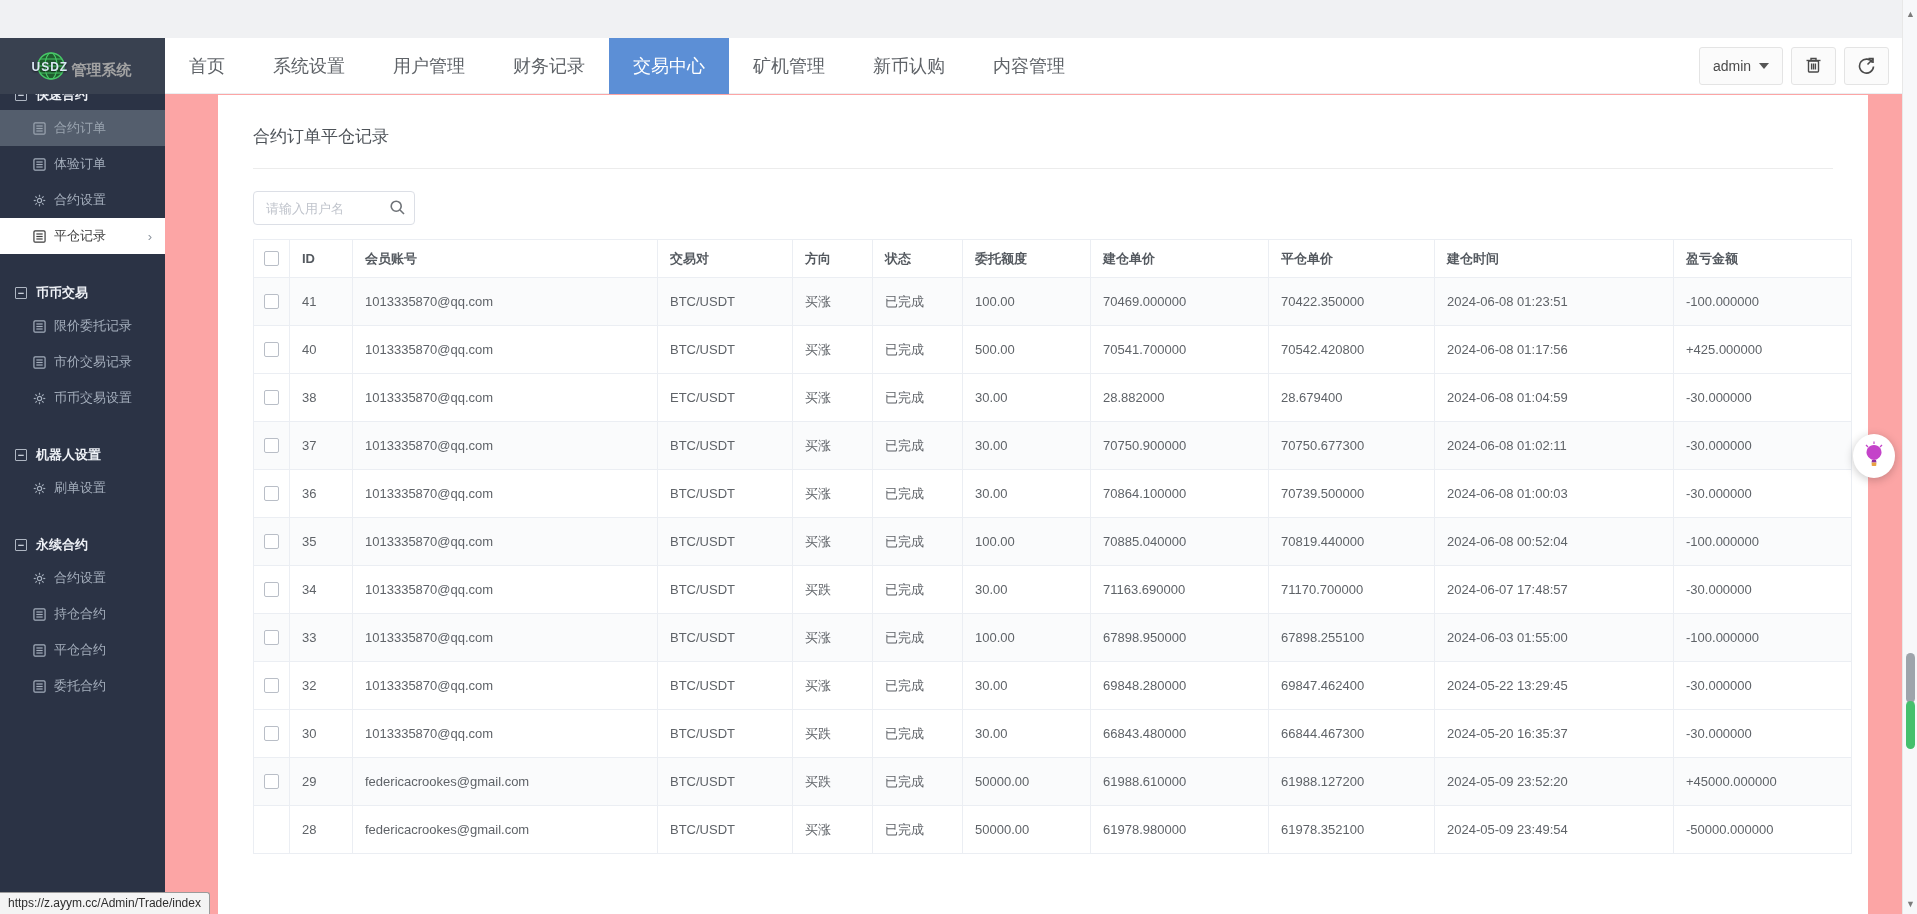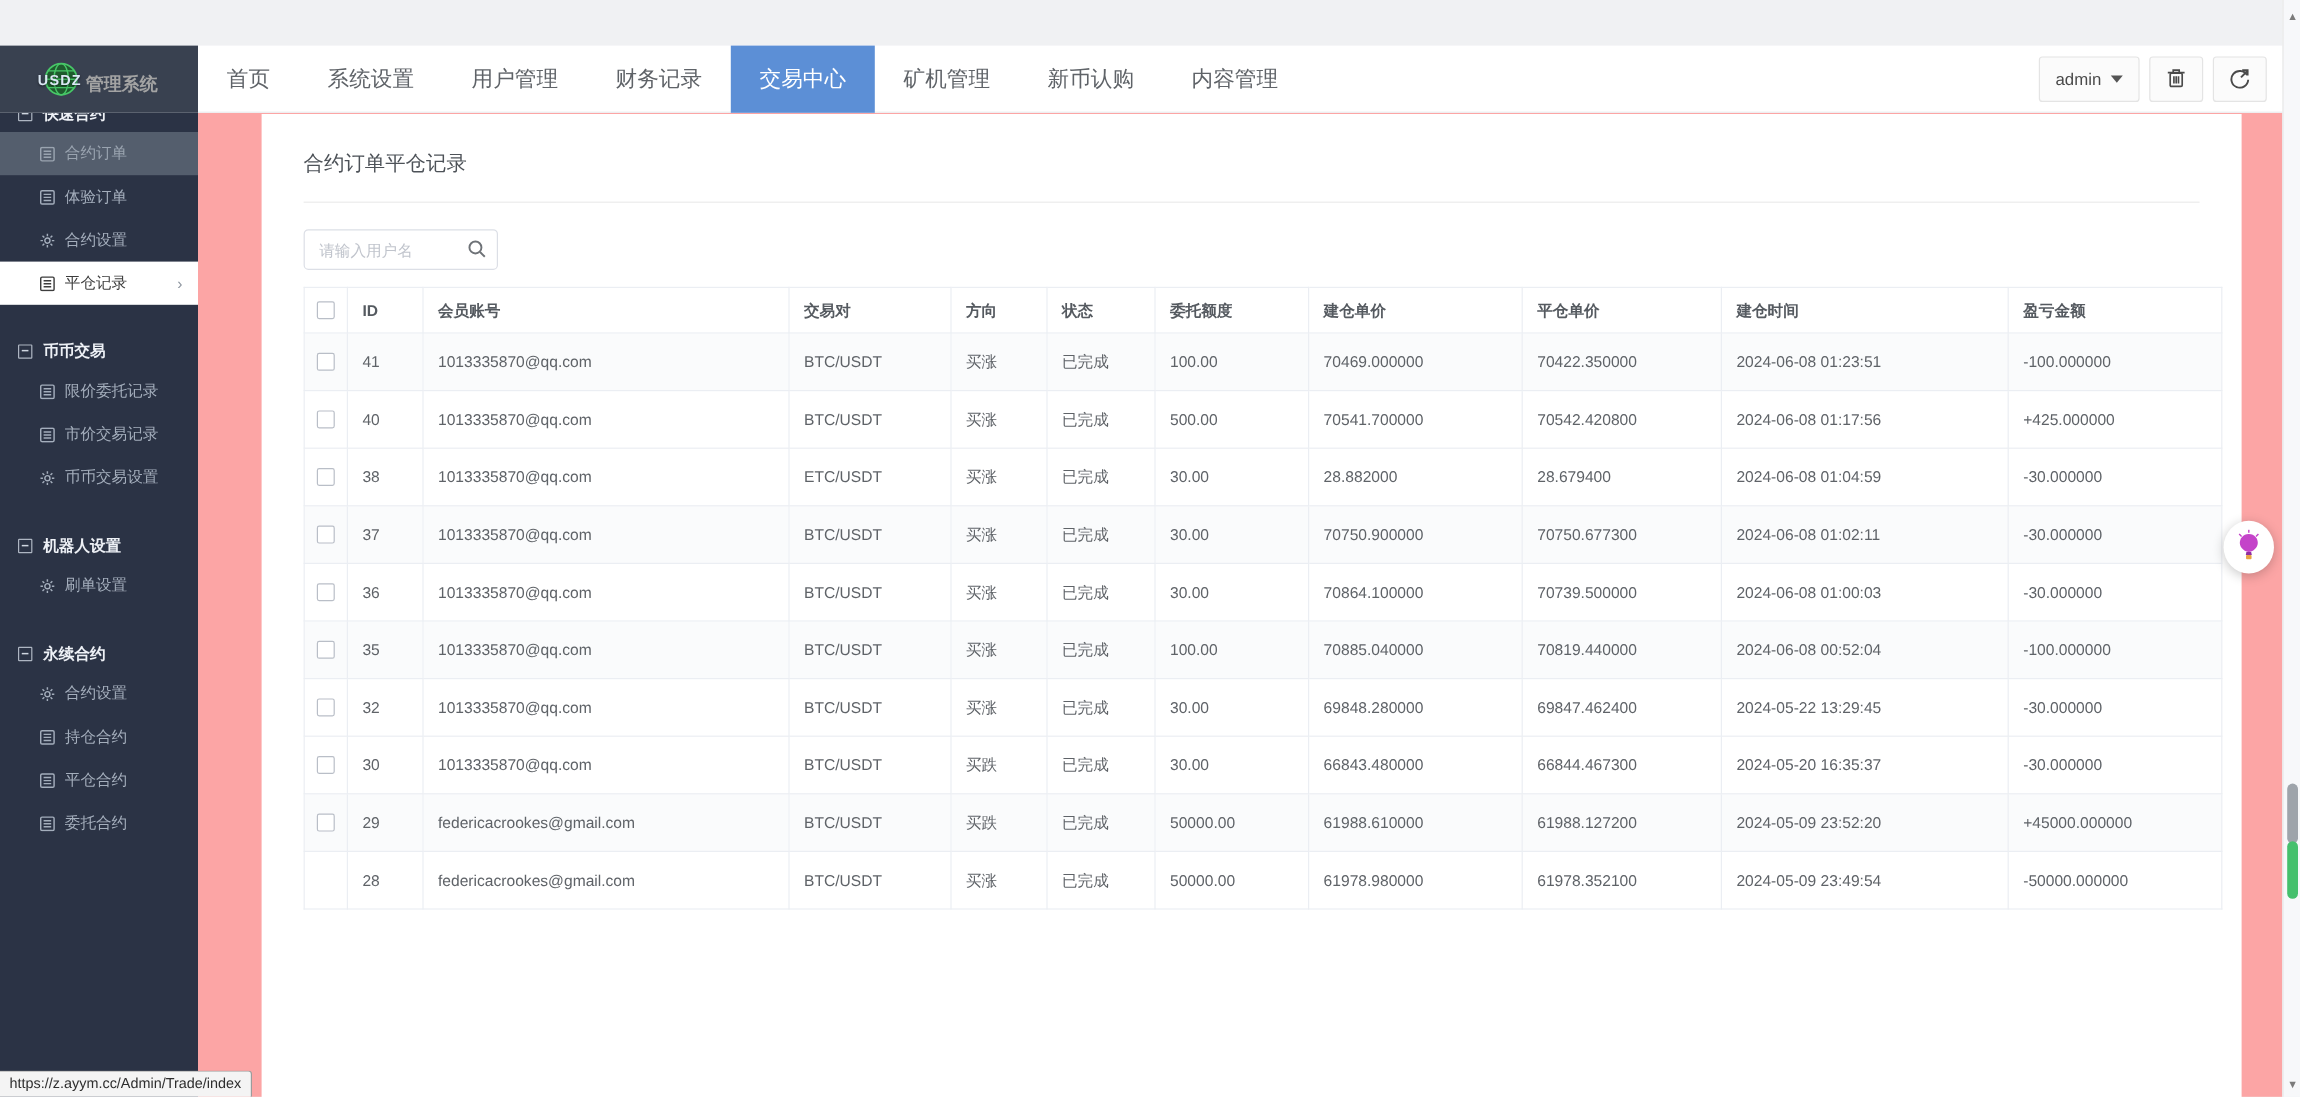--- a/index.html
+++ b/index.html
@@ -446,20 +446,50 @@
             <td>100.00</td>
             <td>70885.040000</td>
             <td class="c-red">70819.440000</td>
             <td>2024-06-08 00:52:04</td>
             <td class="c-red">-100.000000</td>
           </tr>
           <tr>
             <td class="col-sel">
               <div class="checkbox"></div>
             </td>
+            <td>34</td>
+            <td>1013335870@qq.com</td>
+            <td>BTC/USDT</td>
+            <td class="c-red">买跌</td>
+            <td class="c-green">已完成</td>
+            <td>30.00</td>
+            <td>71163.690000</td>
+            <td class="c-red">71170.700000</td>
+            <td>2024-06-07 17:48:57</td>
+            <td class="c-red">-30.000000</td>
+          </tr>
+          <tr class="striped">
+            <td class="col-sel">
+              <div class="checkbox"></div>
+            </td>
+            <td>33</td>
+            <td>1013335870@qq.com</td>
+            <td>BTC/USDT</td>
+            <td class="c-green">买涨</td>
+            <td class="c-green">已完成</td>
+            <td>100.00</td>
+            <td>67898.950000</td>
+            <td class="c-red">67898.255100</td>
+            <td>2024-06-03 01:55:00</td>
+            <td class="c-red">-100.000000</td>
+          </tr>
+          <tr>
+            <td class="col-sel">
+              <div class="checkbox"></div>
+            </td>
             <td>32</td>
             <td>1013335870@qq.com</td>
             <td>BTC/USDT</td>
             <td class="c-green">买涨</td>
             <td class="c-green">已完成</td>
             <td>30.00</td>
             <td>69848.280000</td>
             <td class="c-red">69847.462400</td>
             <td>2024-05-22 13:29:45</td>
             <td class="c-red">-30.000000</td>

